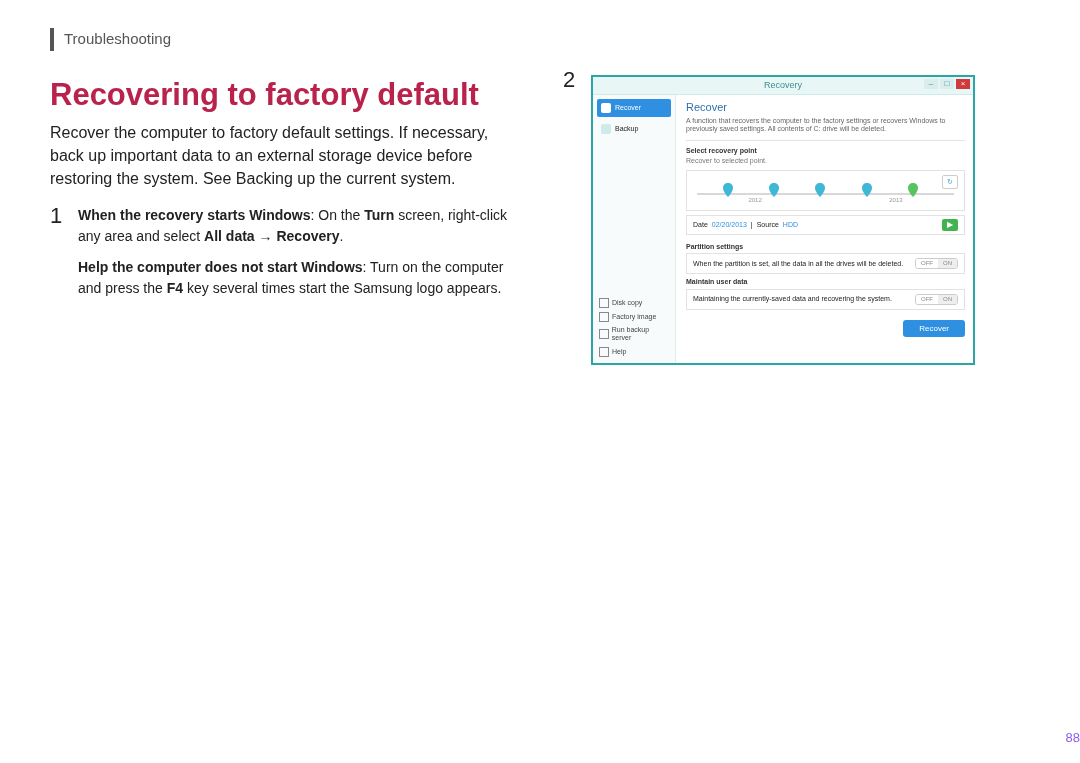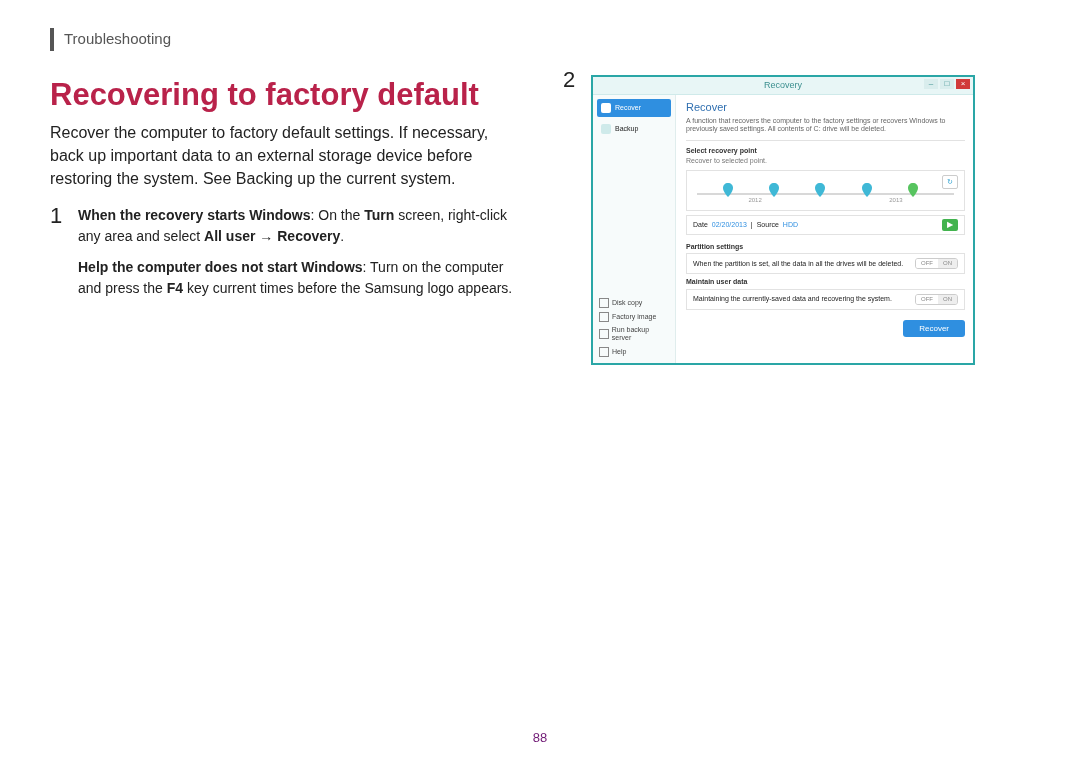--- a/index.html
+++ b/index.html
@@ -123,43 +123,43 @@
   .info-row { border:1px solid #e2e2e2; padding:3px 6px; display:flex; align-items:center; gap:4px; margin-bottom:8px;}
   .info-row .go { margin-left:auto; width:16px; height:12px; background:#42b34e; border-radius:2px; color:#fff; font-size:8px; text-align:center; line-height:12px;}
   .opt-row { border:1px solid #e2e2e2; padding:4px 6px; display:flex; align-items:center; gap:6px; margin-bottom:4px;}
   .toggle { margin-left:auto; display:flex; border:1px solid #ccc; border-radius:3px; overflow:hidden; font-size:6px;}
   .toggle span { padding:1px 5px; }
   .toggle .on { background:#eee; color:#888;}
   .toggle .off { background:#fff; color:#888;}
   .recover-btn { float:right; background:#2f8fe0; color:#fff; padding:4px 16px; border-radius:3px; font-size:8px; margin-top:6px;}
 
   .page-num {
-    position:absolute; left:0; right:0; bottom:18px; text-align:center; font-size:13px; color:#701a75;
+    position:absolute; left:0; right:0; bottom:18px; text-align:right; font-size:13px; color:#8b5cf6;
   }
 </style>
 </head>
 <body>
 
 <div class="page">
   <div class="header-tab">Troubleshooting</div>
 
   <div class="columns">
 
     <div class="col">
       <h2 class="section-title">Recovering to factory default</h2>
       <p class="intro">Recover the computer to factory default settings. If necessary, back up important data to an external storage device before restoring the system. See Backing up the current system.</p>
 
       <div class="step">
         <div class="step-num">1</div>
         <div class="step-body">
           <p>
-            <b>When the recovery starts Windows</b><span>: On the </span><b>Turn</b><span> screen, right-click any area and select </span><b>All user</b><span> → </span><b>Recovery</b><span>.</span>
+            <b>When the recovery starts Windows</b><span>: On the </span><b>Turn</b><span> screen, right-click any area and select </span><b>All data</b><span> → </span><b>Recovery</b><span>.</span>
           </p>
           <p>
-            <b>Help the computer does not start Windows</b><span>: Turn on the computer and press the </span><b>F4</b><span> key current times before the Samsung logo appears.</span>
+            <b>Help the computer does not start Windows</b><span>: Turn on the computer and press the </span><b>F4</b><span> key several times start the Samsung logo appears.</span>
           </p>
         </div>
       </div>
     </div>
 
     <div class="col">
       <div class="step">
         <div class="step-num">2</div>
         <div class="step-body">
 

